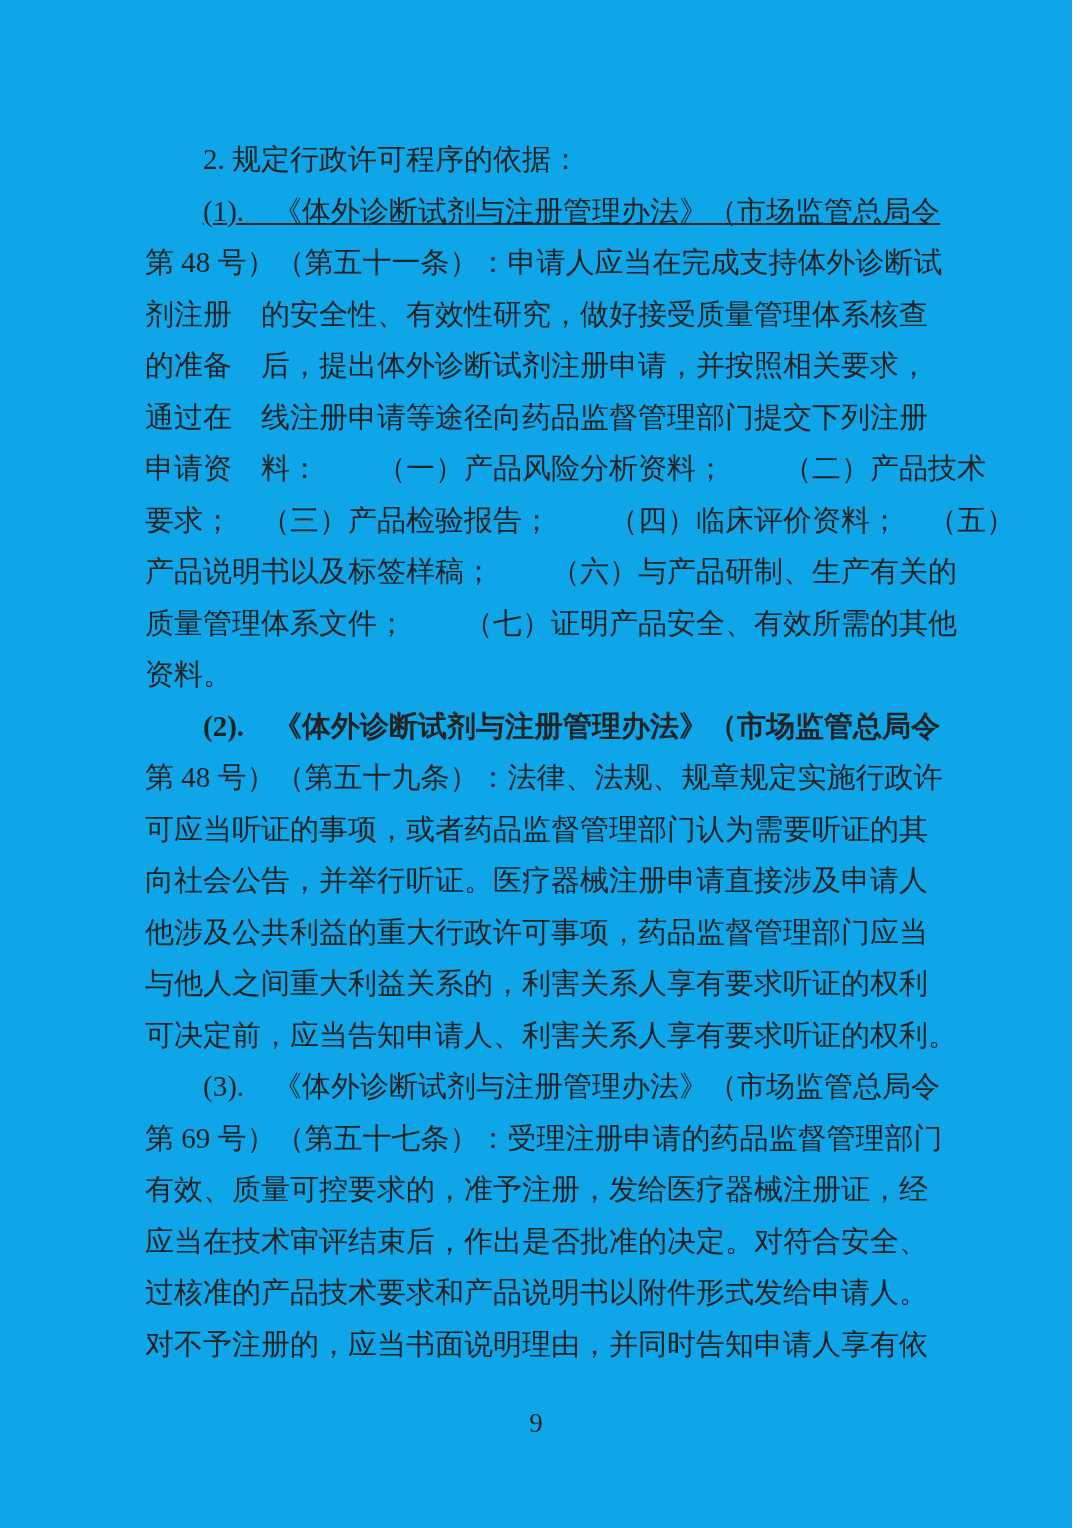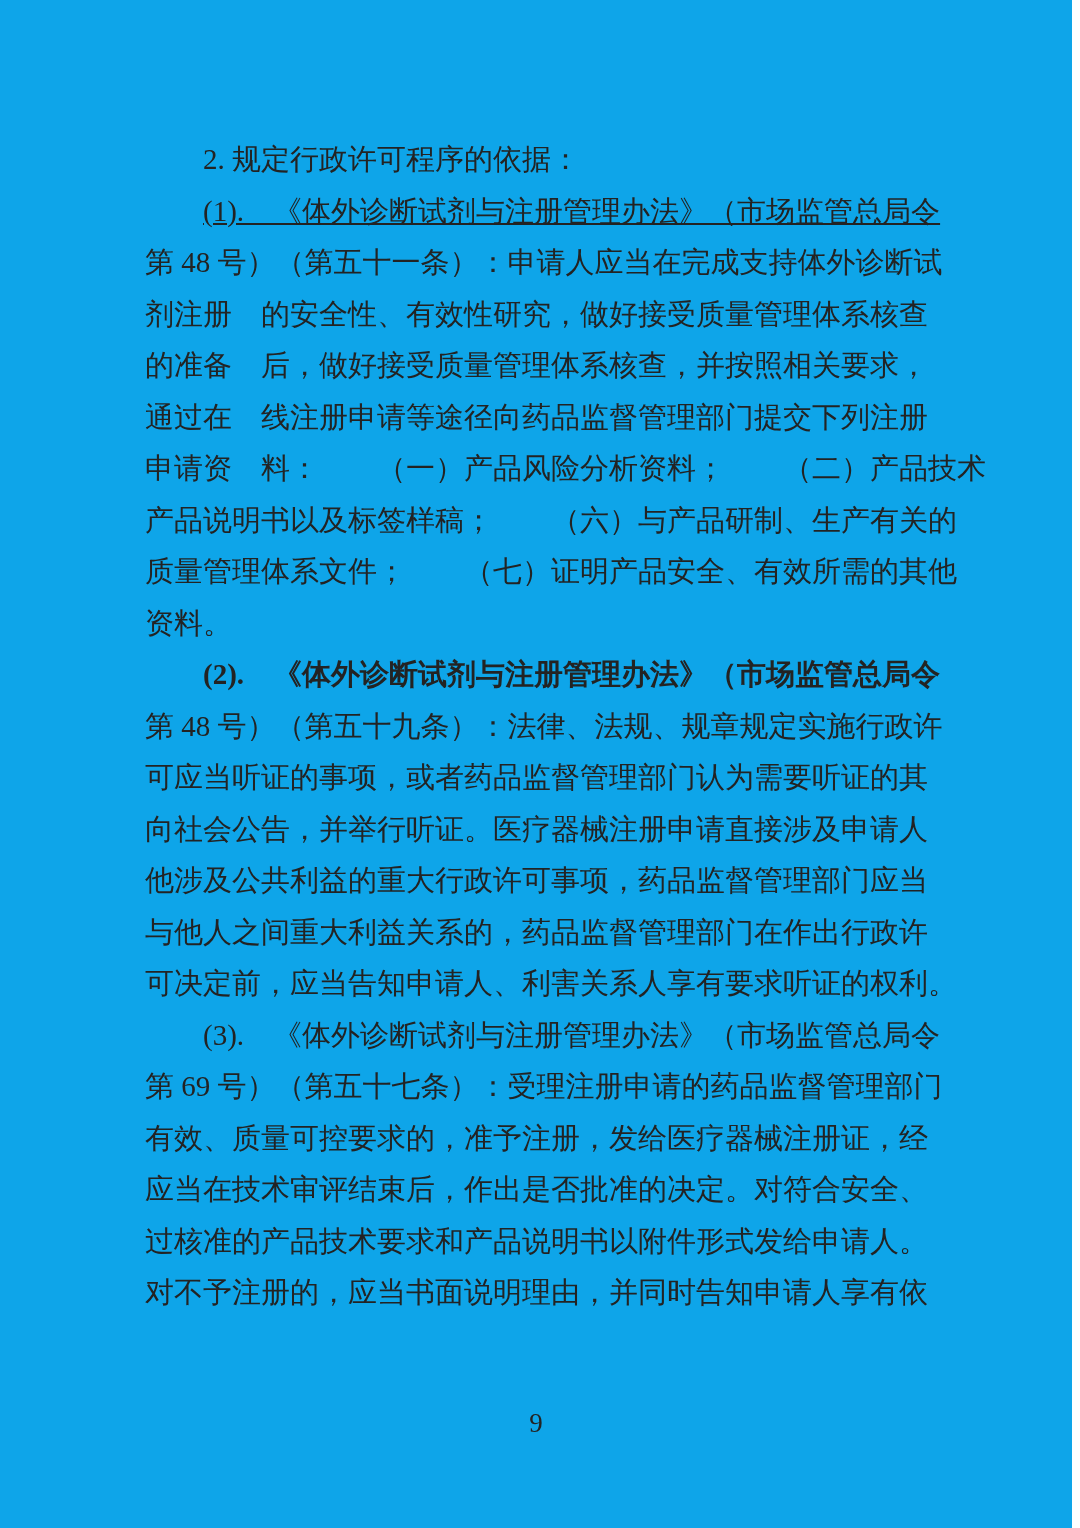--- a/index.html
+++ b/index.html
@@ -44,32 +44,33 @@
 </style>
 </head>
 <body>
 
 <div class="page">
   <div class="text-block">
       <div class="line heading" style="padding-left: 2em;">2. 规定行政许可程序的依据：</div>
       <div class="line" style="padding-left: 2em; text-decoration: underline;">(1).　《体外诊断试剂与注册管理办法》（市场监管总局令</div>
       <div class="line">第 48 号）（第五十一条）：申请人应当在完成支持体外诊断试</div>
       <div class="line">剂注册　的安全性、有效性研究，做好接受质量管理体系核查</div>
-      <div class="line">的准备　后，做好接受质量管理体系核查，并按照相关要求，</div>
+      <div class="line">的准备　后，提出体外诊断试剂注册申请，并按照相关要求，</div>
       <div class="line">通过在　线注册申请等途径向药品监督管理部门提交下列注册</div>
       <div class="line">申请资　料：　　（一）产品风险分析资料；　　（二）产品技术</div>
+      <div class="line">要求；　（三）产品检验报告；　　（四）临床评价资料；　（五）</div>
       <div class="line">产品说明书以及标签样稿；　　（六）与产品研制、生产有关的</div>
       <div class="line">质量管理体系文件；　　（七）证明产品安全、有效所需的其他</div>
       <div class="line">资料。</div>
       <div class="line" style="padding-left: 2em; font-weight: bold;">(2).　《体外诊断试剂与注册管理办法》（市场监管总局令</div>
       <div class="line">第 48 号）（第五十九条）：法律、法规、规章规定实施行政许</div>
       <div class="line">可应当听证的事项，或者药品监督管理部门认为需要听证的其</div>
       <div class="line">向社会公告，并举行听证。医疗器械注册申请直接涉及申请人</div>
       <div class="line">他涉及公共利益的重大行政许可事项，药品监督管理部门应当</div>
-      <div class="line">与他人之间重大利益关系的，药品监督管理部门在作出行政许</div>
+      <div class="line">与他人之间重大利益关系的，利害关系人享有要求听证的权利</div>
       <div class="line">可决定前，应当告知申请人、利害关系人享有要求听证的权利。</div>
       <div class="line" style="padding-left: 2em;">(3).　《体外诊断试剂与注册管理办法》（市场监管总局令</div>
       <div class="line">第 69 号）（第五十七条）：受理注册申请的药品监督管理部门</div>
       <div class="line">有效、质量可控要求的，准予注册，发给医疗器械注册证，经</div>
       <div class="line">应当在技术审评结束后，作出是否批准的决定。对符合安全、</div>
       <div class="line">过核准的产品技术要求和产品说明书以附件形式发给申请人。</div>
       <div class="line">对不予注册的，应当书面说明理由，并同时告知申请人享有依</div>
     </div>
   <div class="page-number">9</div>
 </div>

